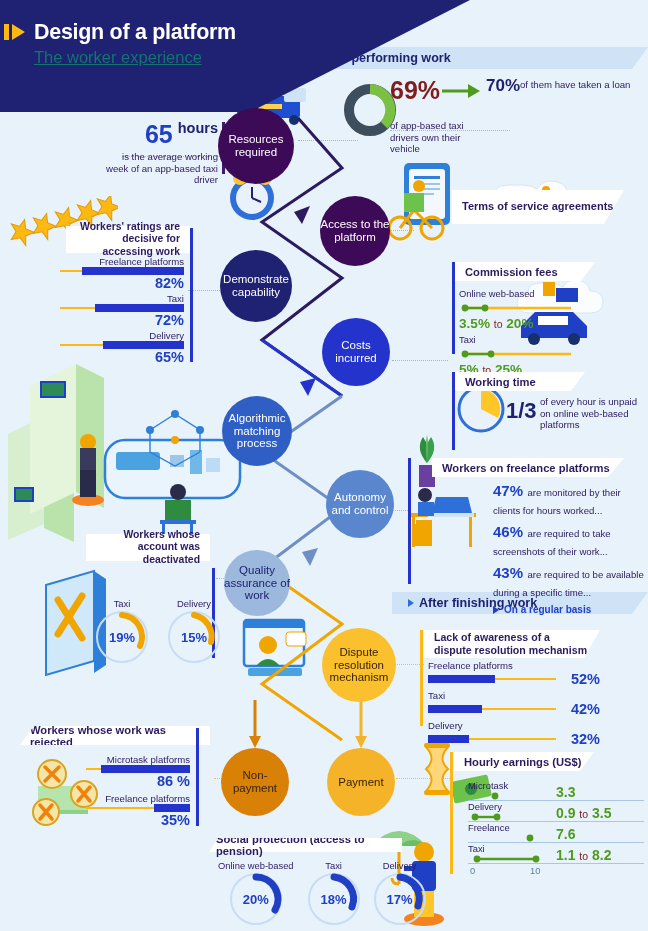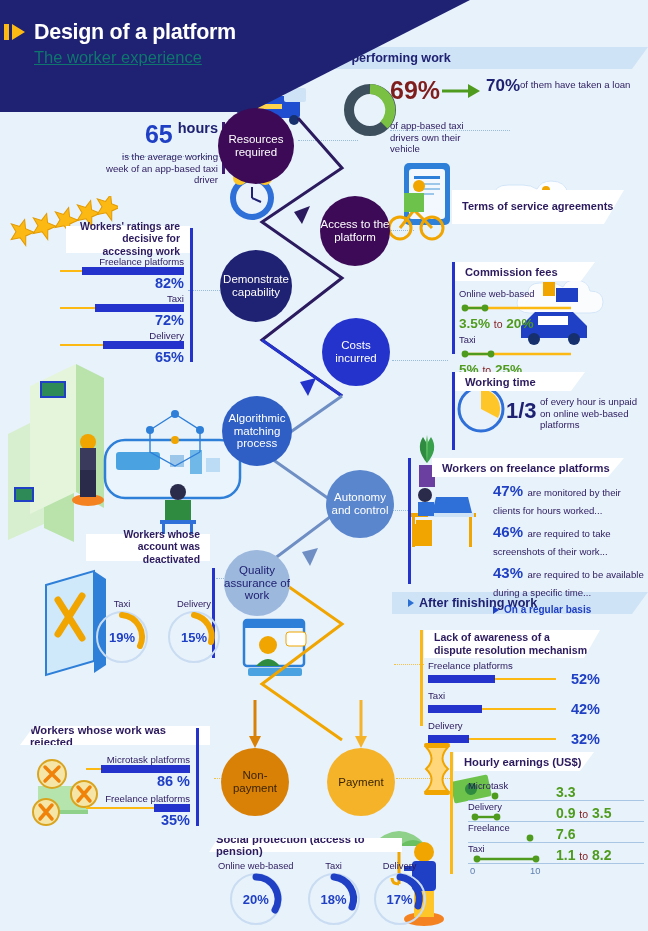--- a/index.html
+++ b/index.html
@@ -380,20 +380,23 @@
     </div>
   <div class="abs node blue2" style="left:222px;top:396px;width:70px;height:70px;">
       <span>Algorithmic matching process</span>
     </div>
   <div class="abs node lblue" style="left:326px;top:470px;width:68px;height:68px;">
       <span>Autonomy and control</span>
     </div>
   <div class="abs node pale" style="left:224px;top:550px;width:66px;height:66px;">
       <span>Quality assurance of work</span>
     </div>
+  <div class="abs node amber" style="left:322px;top:628px;width:74px;height:74px;">
+      <span>Dispute resolution mechanism</span>
+    </div>
   <div class="abs node orange" style="left:221px;top:748px;width:68px;height:68px;">
       <span>Non-payment</span>
     </div>
   <div class="abs node gold" style="left:327px;top:748px;width:68px;height:68px;">
       <span>Payment</span>
     </div>
 
   <svg class="abs" style="left:8px;top:196px;width:110px;height:56px;z-index:4;">
     <g fill="#fdb913" stroke="#e29a00" stroke-width="1">
       <polygon points="14,50 17,41 26,40 19,34 21,25 14,30 7,25 9,34 2,40 11,41" transform="rotate(-18 14 38)"></polygon>

